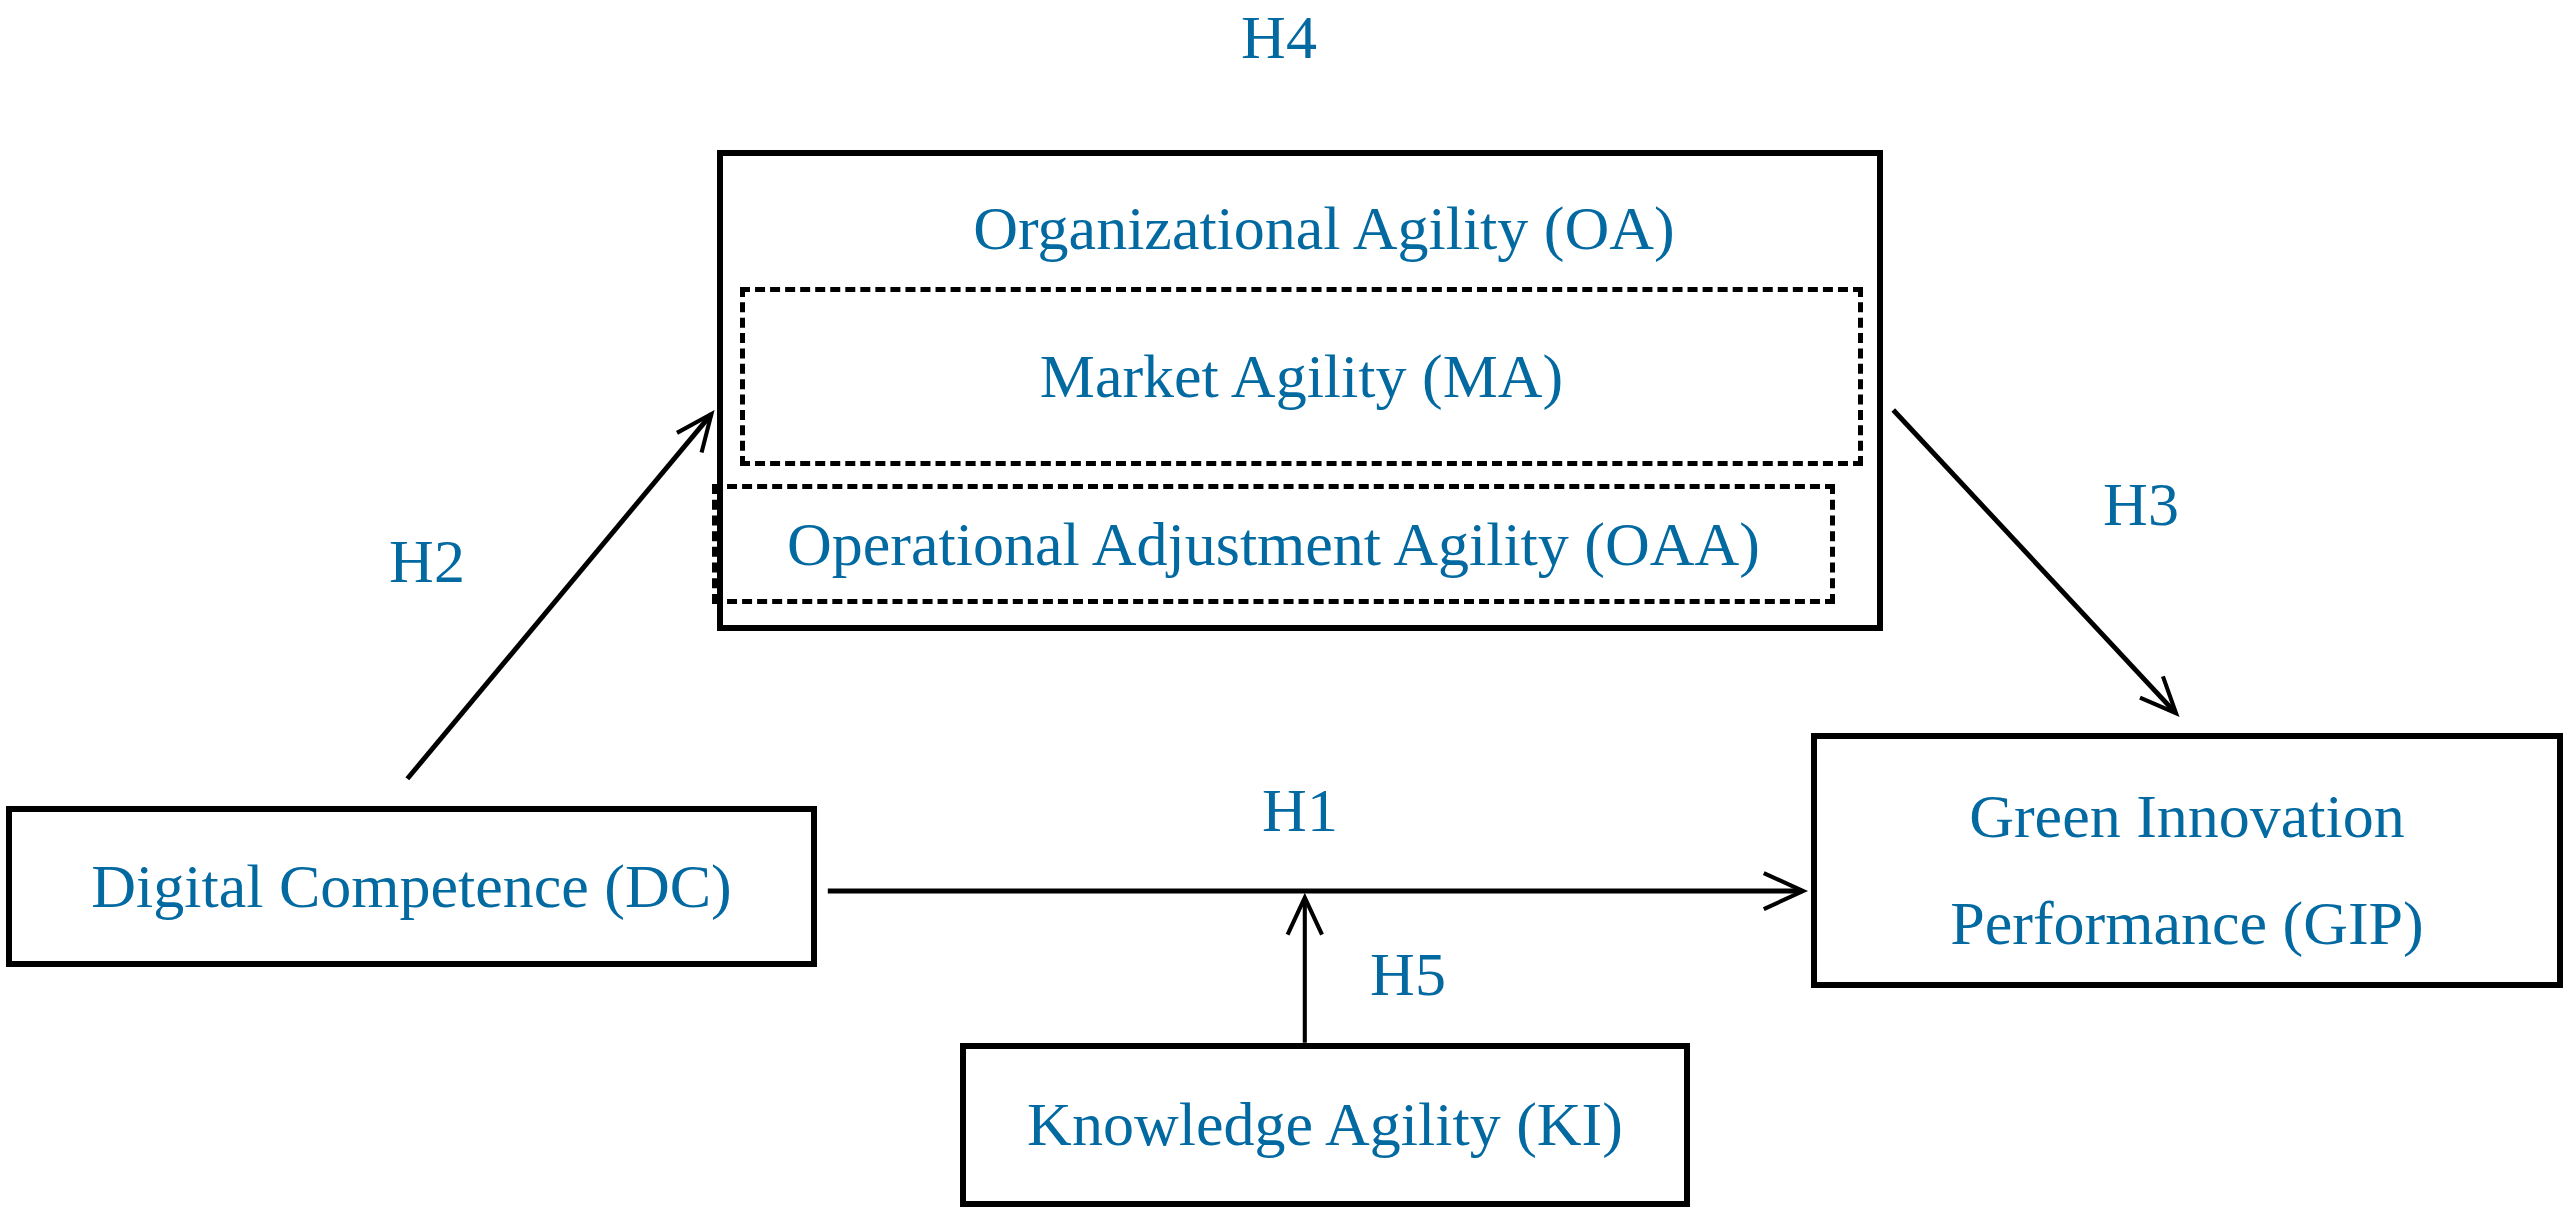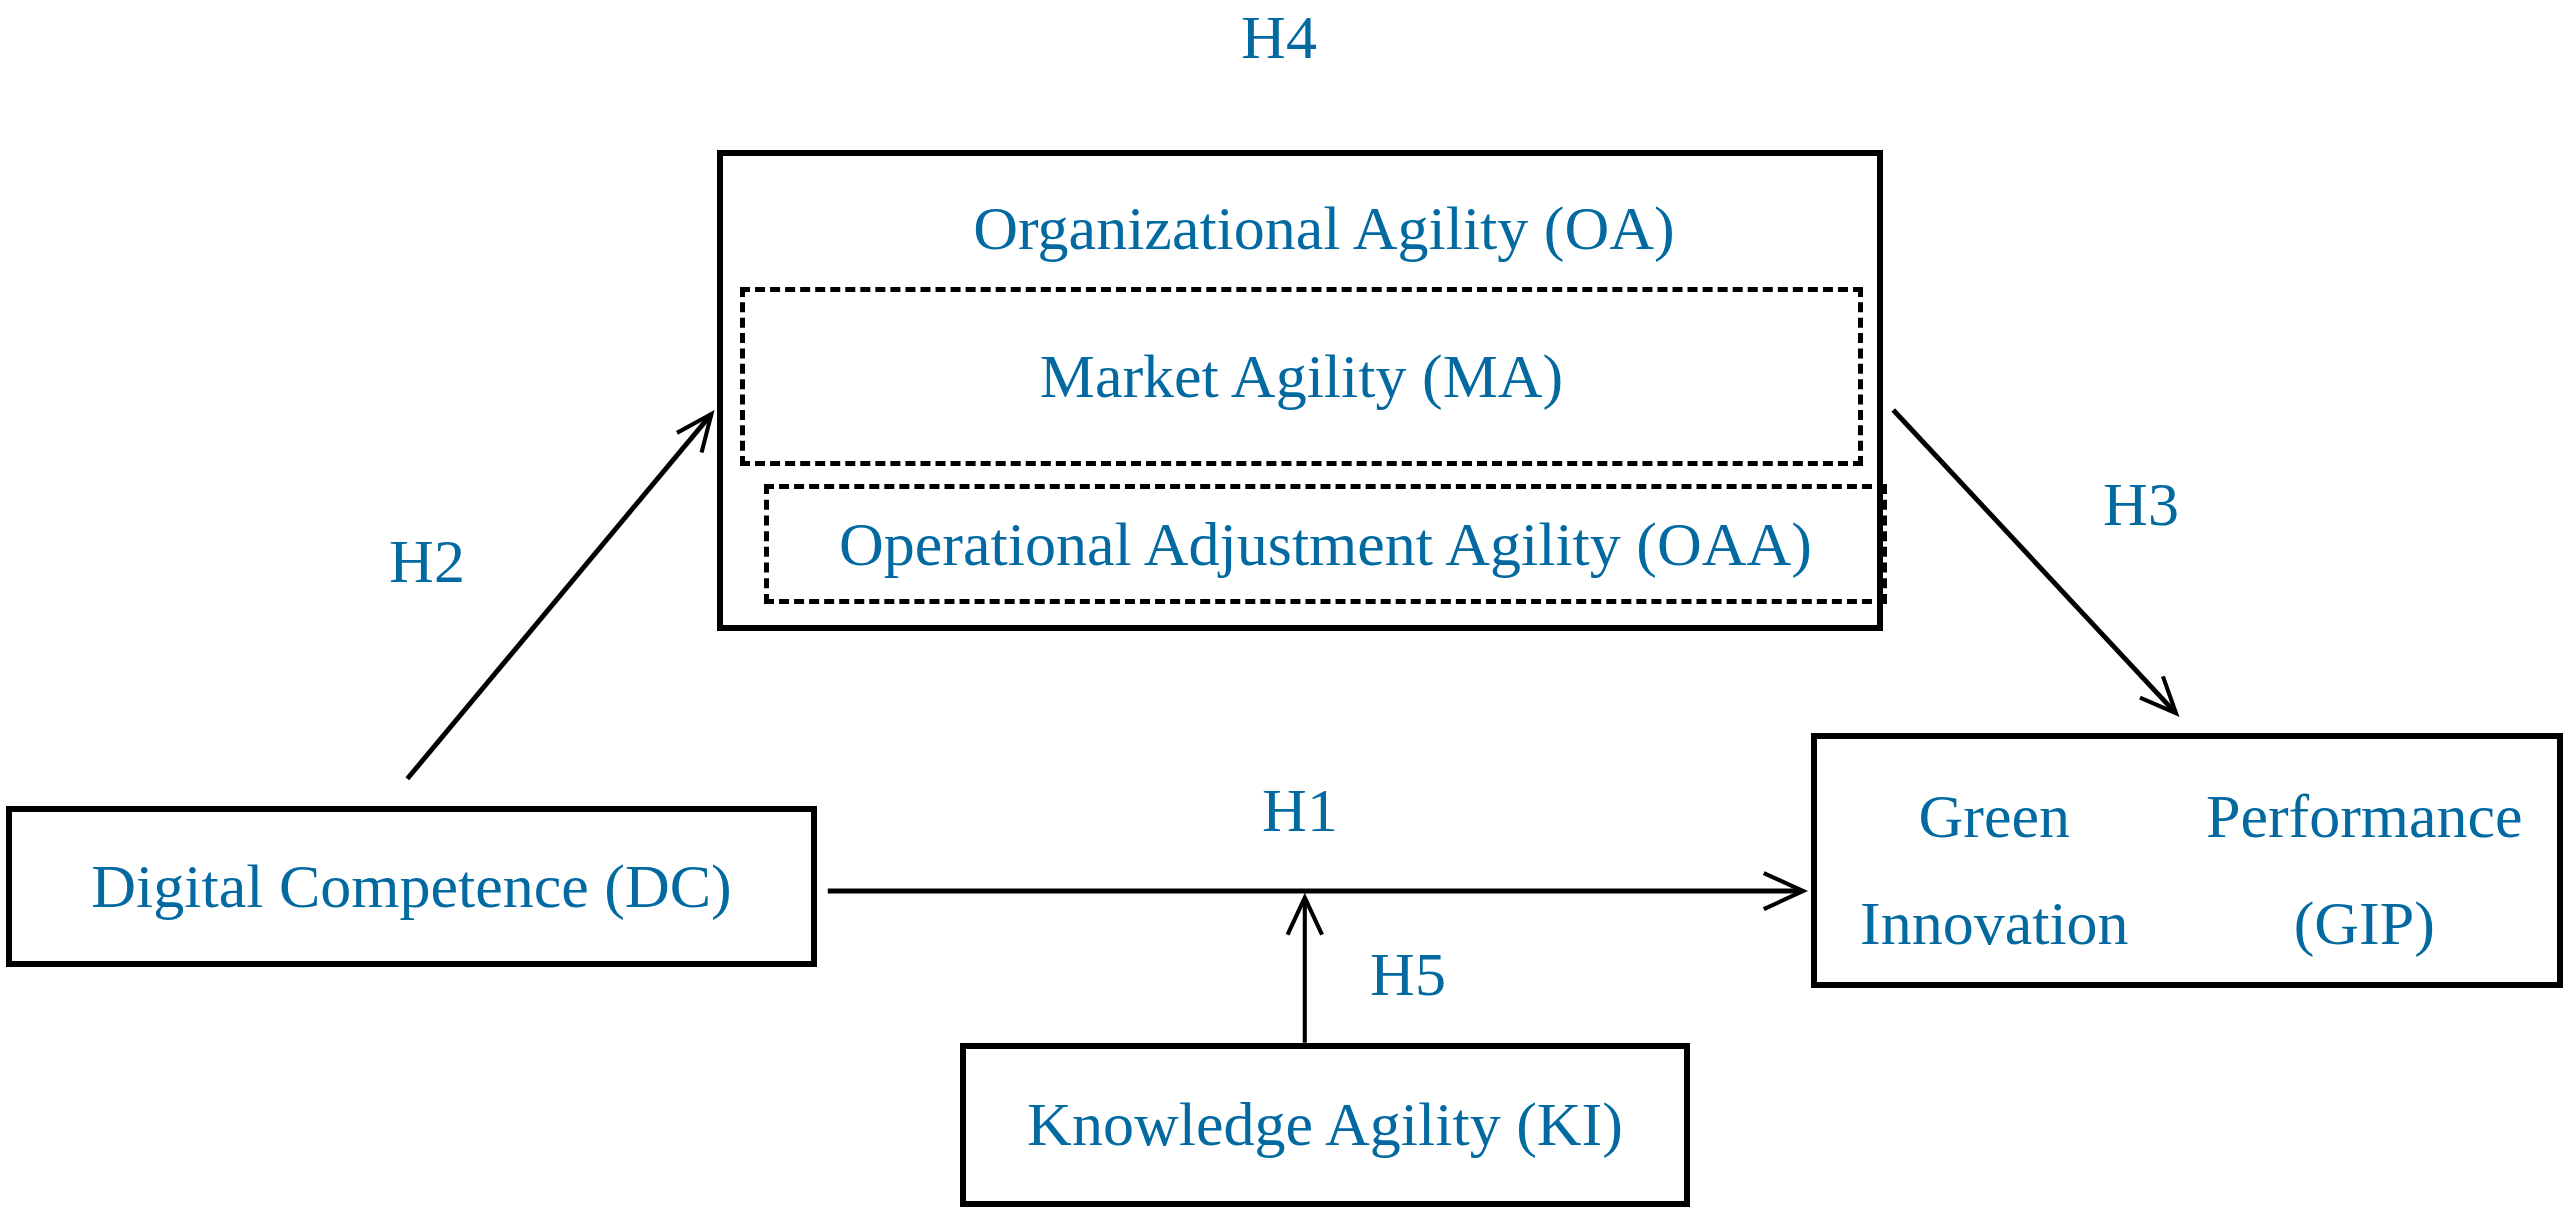--- a/index.html
+++ b/index.html
@@ -50,21 +50,21 @@
   .hyp-label {
     position: absolute;
     transform: translateX(-50%);
     font-size: 62px;
     line-height: 62px;
     white-space: nowrap;
   }
   #gip-box {
     line-height: 107px;
     padding-top: 18px;
-    flex-direction: row;
+    flex-direction: column;
   }
   #arrow-layer {
     position: absolute;
     left: 0;
     top: 0;
     pointer-events: none;
   }
   #arrow-layer line, #arrow-layer polyline {
     stroke: #000000;
     fill: none;
@@ -86,21 +86,21 @@
   <div class="hyp-label" style="left:1408px; top:943px;">H5</div>
 
   <div class="node-box" style="left:717px; top:150px; width:1166px; height:481px;"></div>
 
   <div class="group-title" style="left:717px; top:197px; width:1166px;">Organizational Agility (OA)</div>
 
   <div class="inner-dashed" style="left:740px; top:287px; width:1123px; height:179px;">
     <span>Market Agility (MA)</span>
   </div>
 
-  <div class="inner-dashed" style="left:764px; top:484px; width:1123px; height:120px;">
+  <div class="inner-dashed" style="left:712px; top:484px; width:1123px; height:120px;">
     <span>Operational Adjustment Agility (OAA)</span>
   </div>
 
   <div class="node-box" style="left:6px; top:806px; width:811px; height:161px;">
     <span>Digital Competence (DC)</span>
   </div>
 
   <div class="node-box" id="gip-box" style="left:1811px; top:733px; width:752px; height:255px;">
     <span>Green Innovation</span>
     <span>Performance (GIP)</span>

